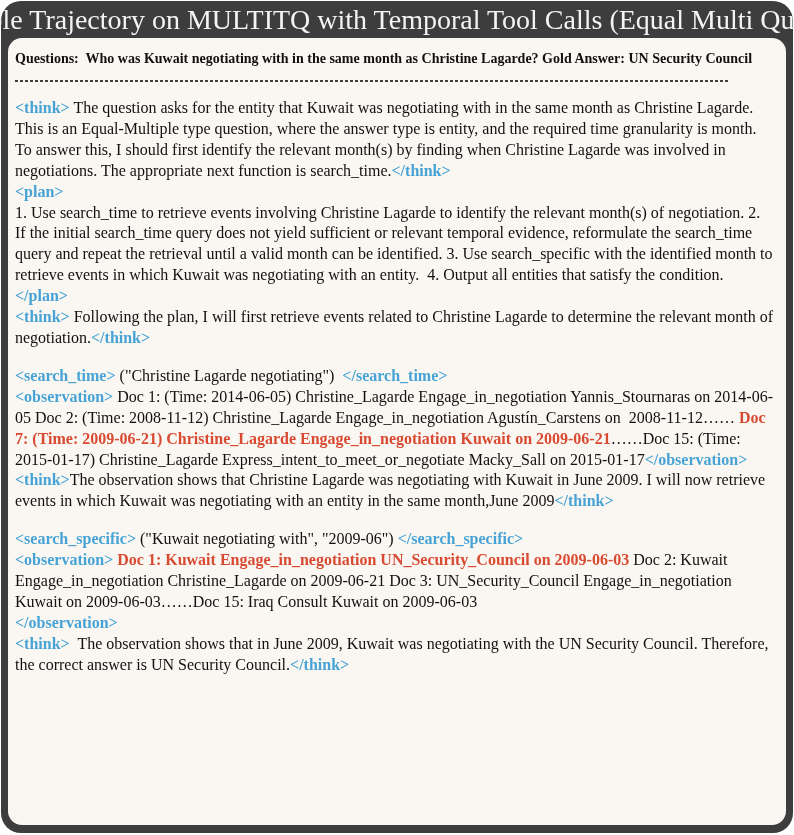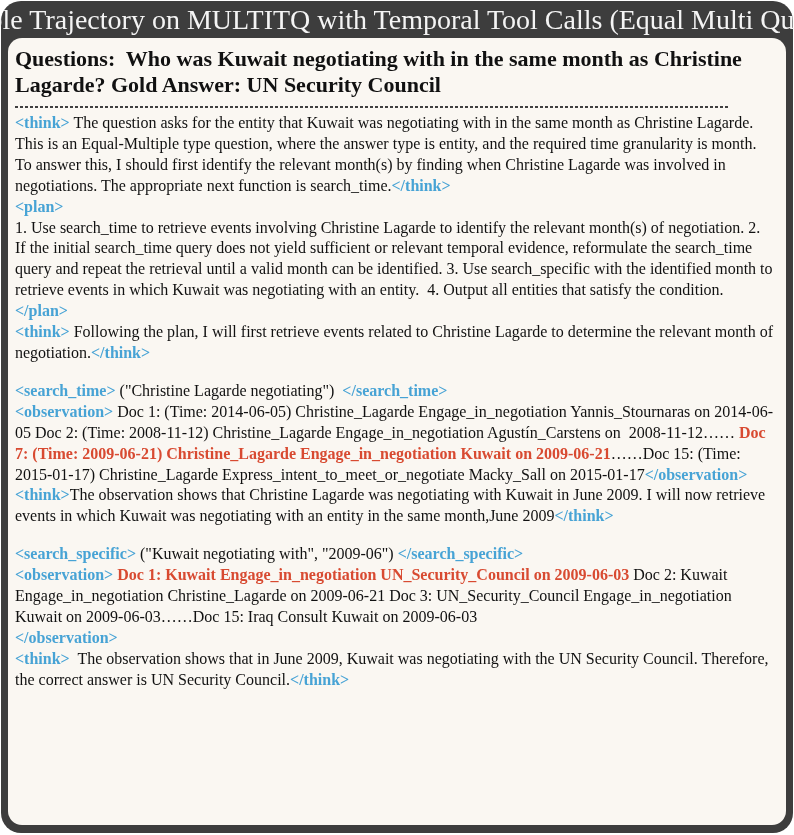--- a/index.html
+++ b/index.html
@@ -36,39 +36,39 @@
     bottom: 8px;
     background: #faf7f2;
     border-radius: 14px;
     padding: 7px 12px 0 7px;
     box-sizing: border-box;
     overflow: hidden;
     color: #111111;
   }
   .question {
     font-weight: 700;
-    font-size: 22px;
+    font-size: 14px;
     line-height: 26px;
     margin: 1px 0 0 0;
     white-space: pre-wrap;
   }
   .divider {
     height: 2px;
     width: 94%;
     margin: 8px 0 5px 0;
     background: repeating-linear-gradient(90deg, #3f3f3f 0 3px, transparent 3px 5px);
   }
   .block {
     font-size: 16px;
     line-height: 20.9px;
     margin: 0;
     white-space: pre-wrap;
     overflow-wrap: break-word;
   }
-  .block.first { margin-top: 5px; }
+  .block.first { margin-top: 16px; }
   .gap-small { margin-top: 17px; }
   .gap-large { margin-top: 52px; }
   .tag { color: #47a3d5; font-weight: 700; }
   .red { color: #d84a31; font-weight: 700; }
 </style>
 </head>
 <body>
 
 <div class="frame">
   <div class="frame-title">Example Trajectory on MULTITQ with Temporal Tool Calls (Equal Multi Question)</div>

